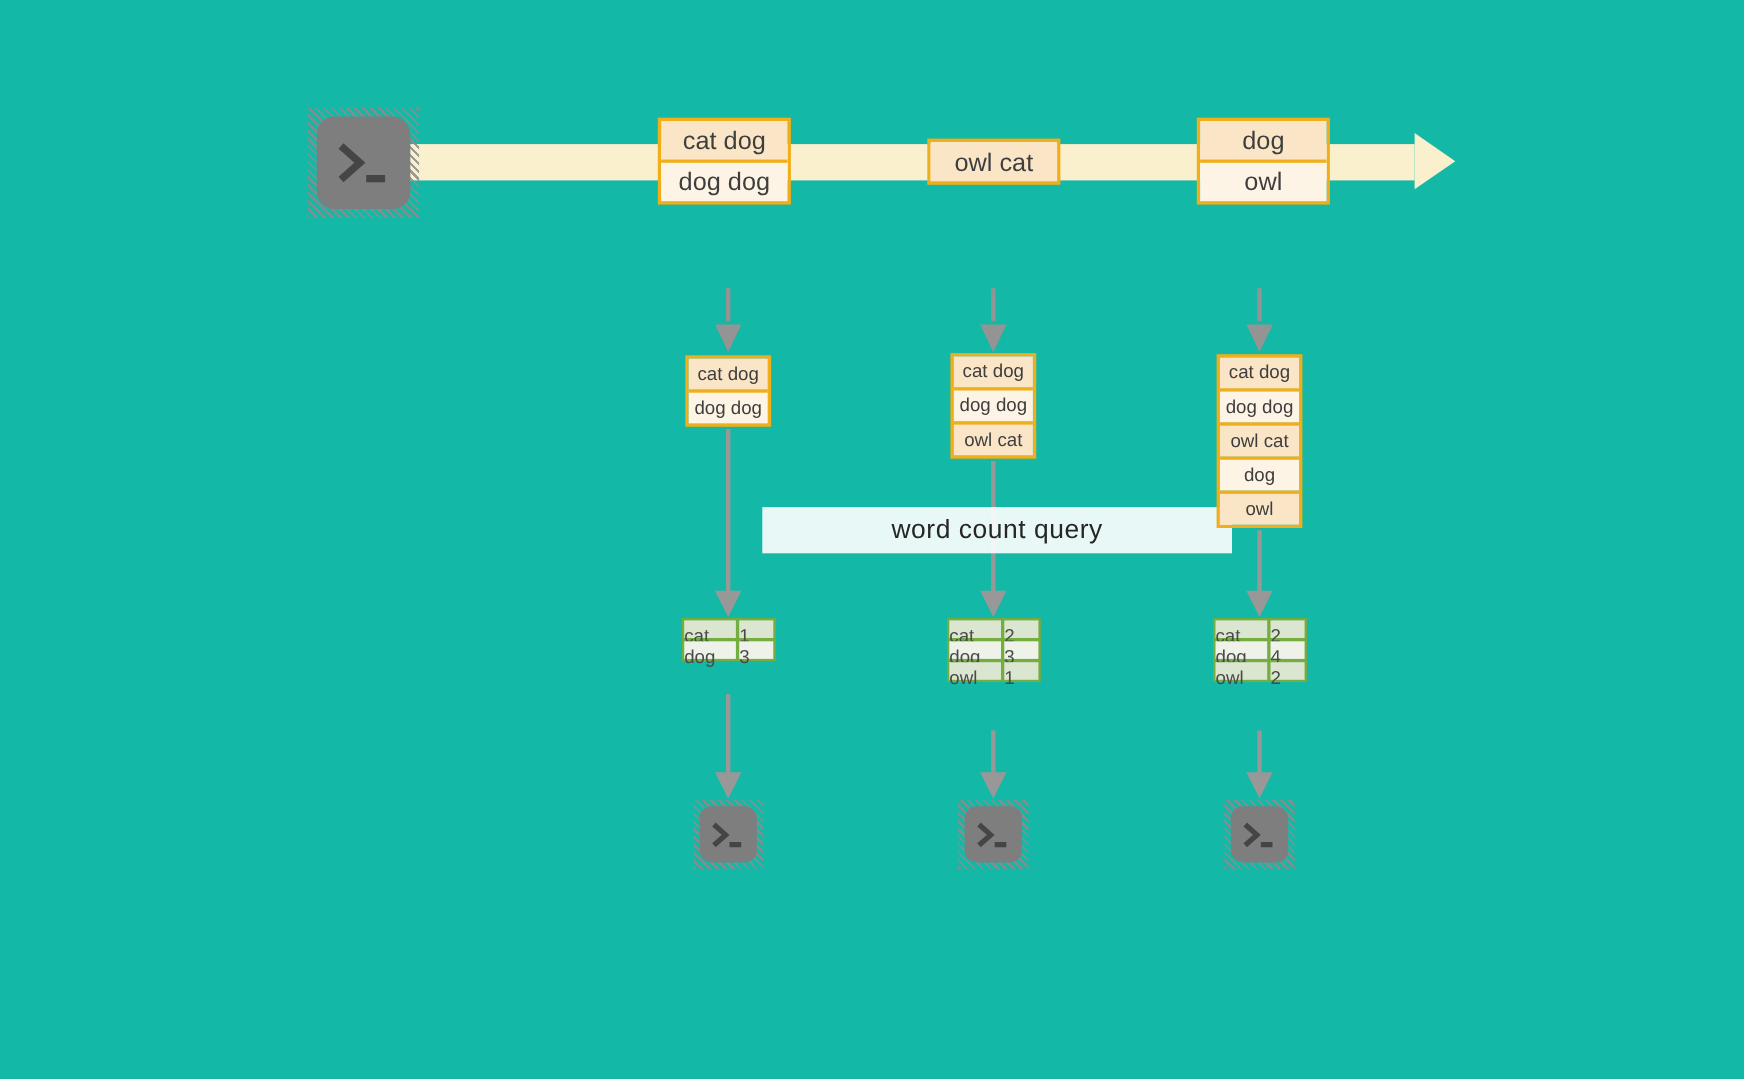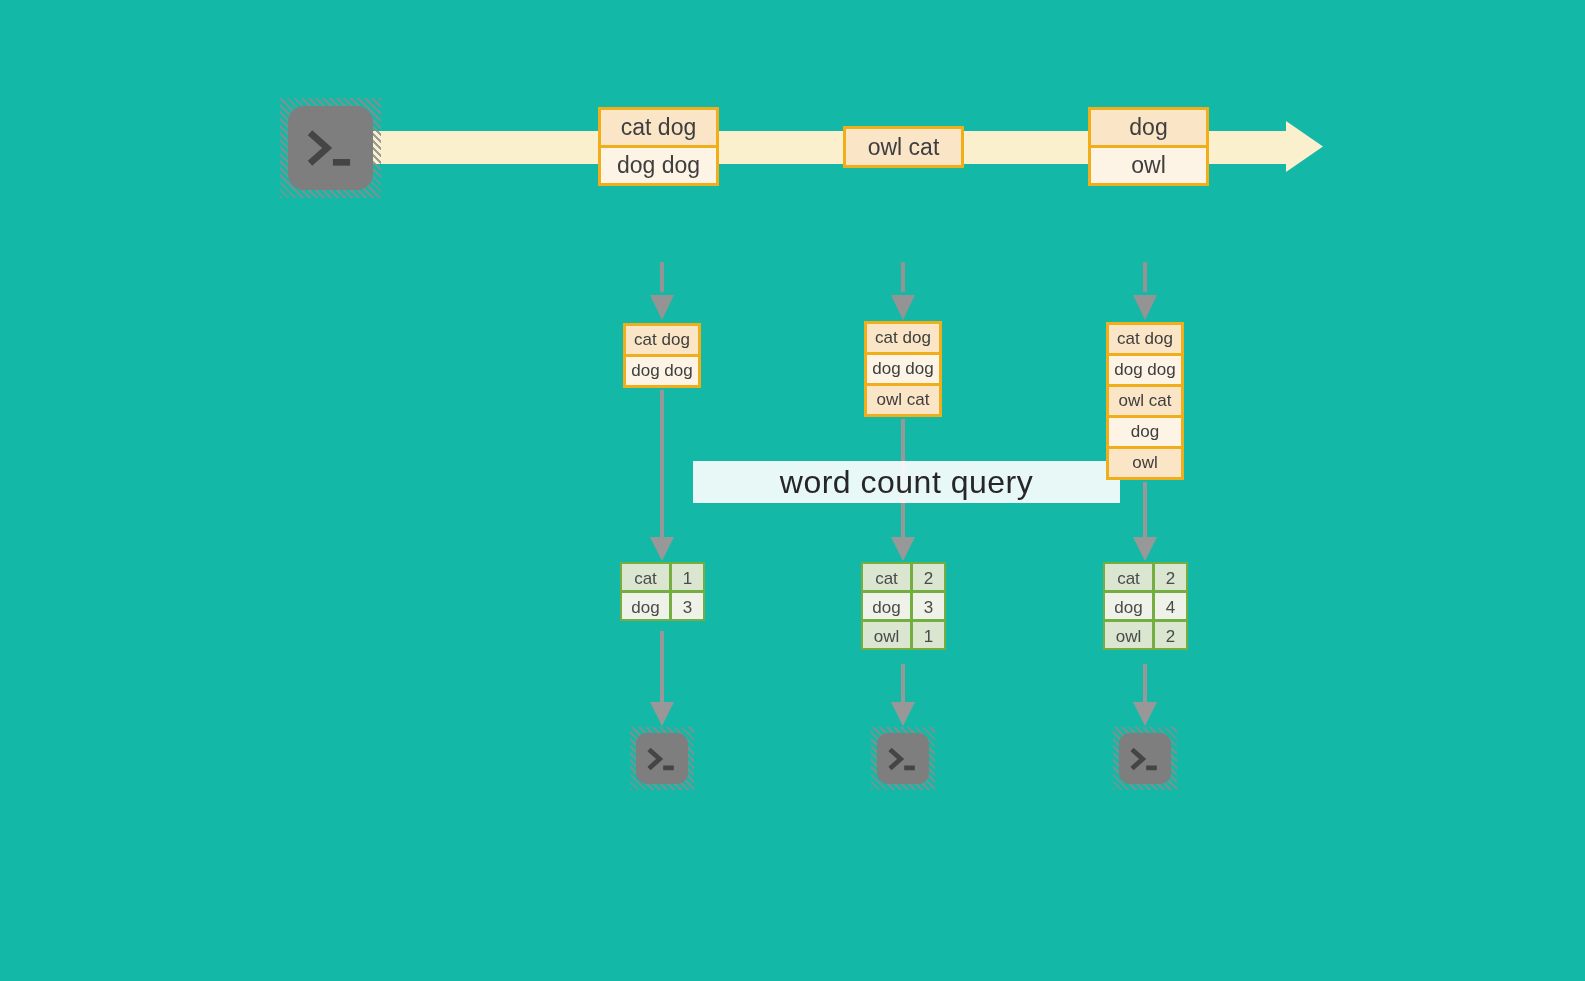--- a/index.html
+++ b/index.html
@@ -27,25 +27,25 @@
   .msgbox-b .cell{height:36px;line-height:36px;}
   
   .stack{position:absolute;border:3px solid #F0AE1B;z-index:4;}
   .stack .cell{width:72px;height:28px;line-height:28px;text-align:center;font-size:17px;color:#3E3E3E;}
   .stack .cell + .cell{border-top:3px solid #F0AE1B;}
   .stack .cell:nth-child(odd){background:#FAE5C7;}
   .stack .cell:nth-child(even){background:#FDF4E5;}
   
   .query-box{position:absolute;left:693px;top:461px;width:427px;height:42px;background:rgba(255,255,255,.9);
     z-index:3;display:flex;align-items:center;justify-content:center;}
-  .query-box span{font-size:32px;font-weight:300;color:#262626;letter-spacing:.5px;}
+  .query-box span{font-size:24px;font-weight:300;color:#262626;letter-spacing:.5px;}
   
   .gtable{position:absolute;top:562px;display:grid;grid-template-columns:47px 31px;gap:3px;
     background:#74AD40;border:2px solid #74AD40;z-index:4;}
-  .gtable .cell{height:26px;line-height:30px;text-align:center;font-size:17px;color:#4A4A4A;}
+  .gtable .cell{height:16px;line-height:30px;font-size:17px;color:#4A4A4A;}
   .gtable .r1{background:#DBE6D0;}
   .gtable .r2{background:#EEF2E9;}
   .gtable .r3{background:#DBE6D0;}
 </style>
 </head>
 <body>
 
 <div class="canvas">
 
   <div class="stream-band"></div>

